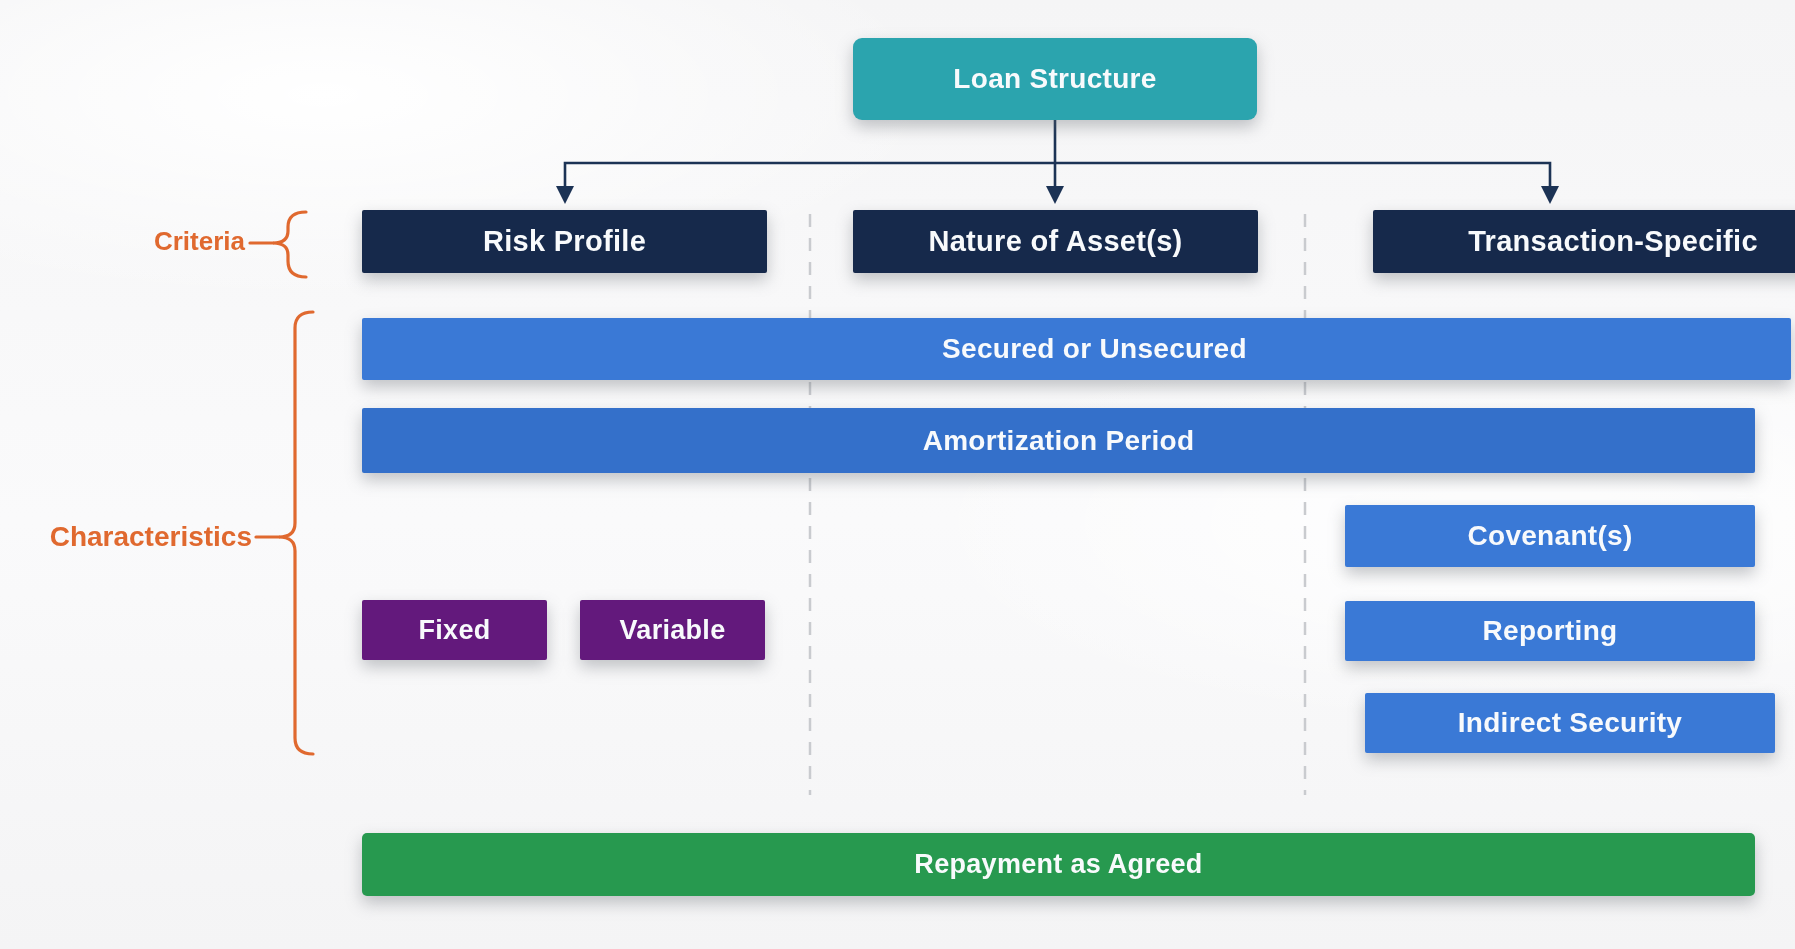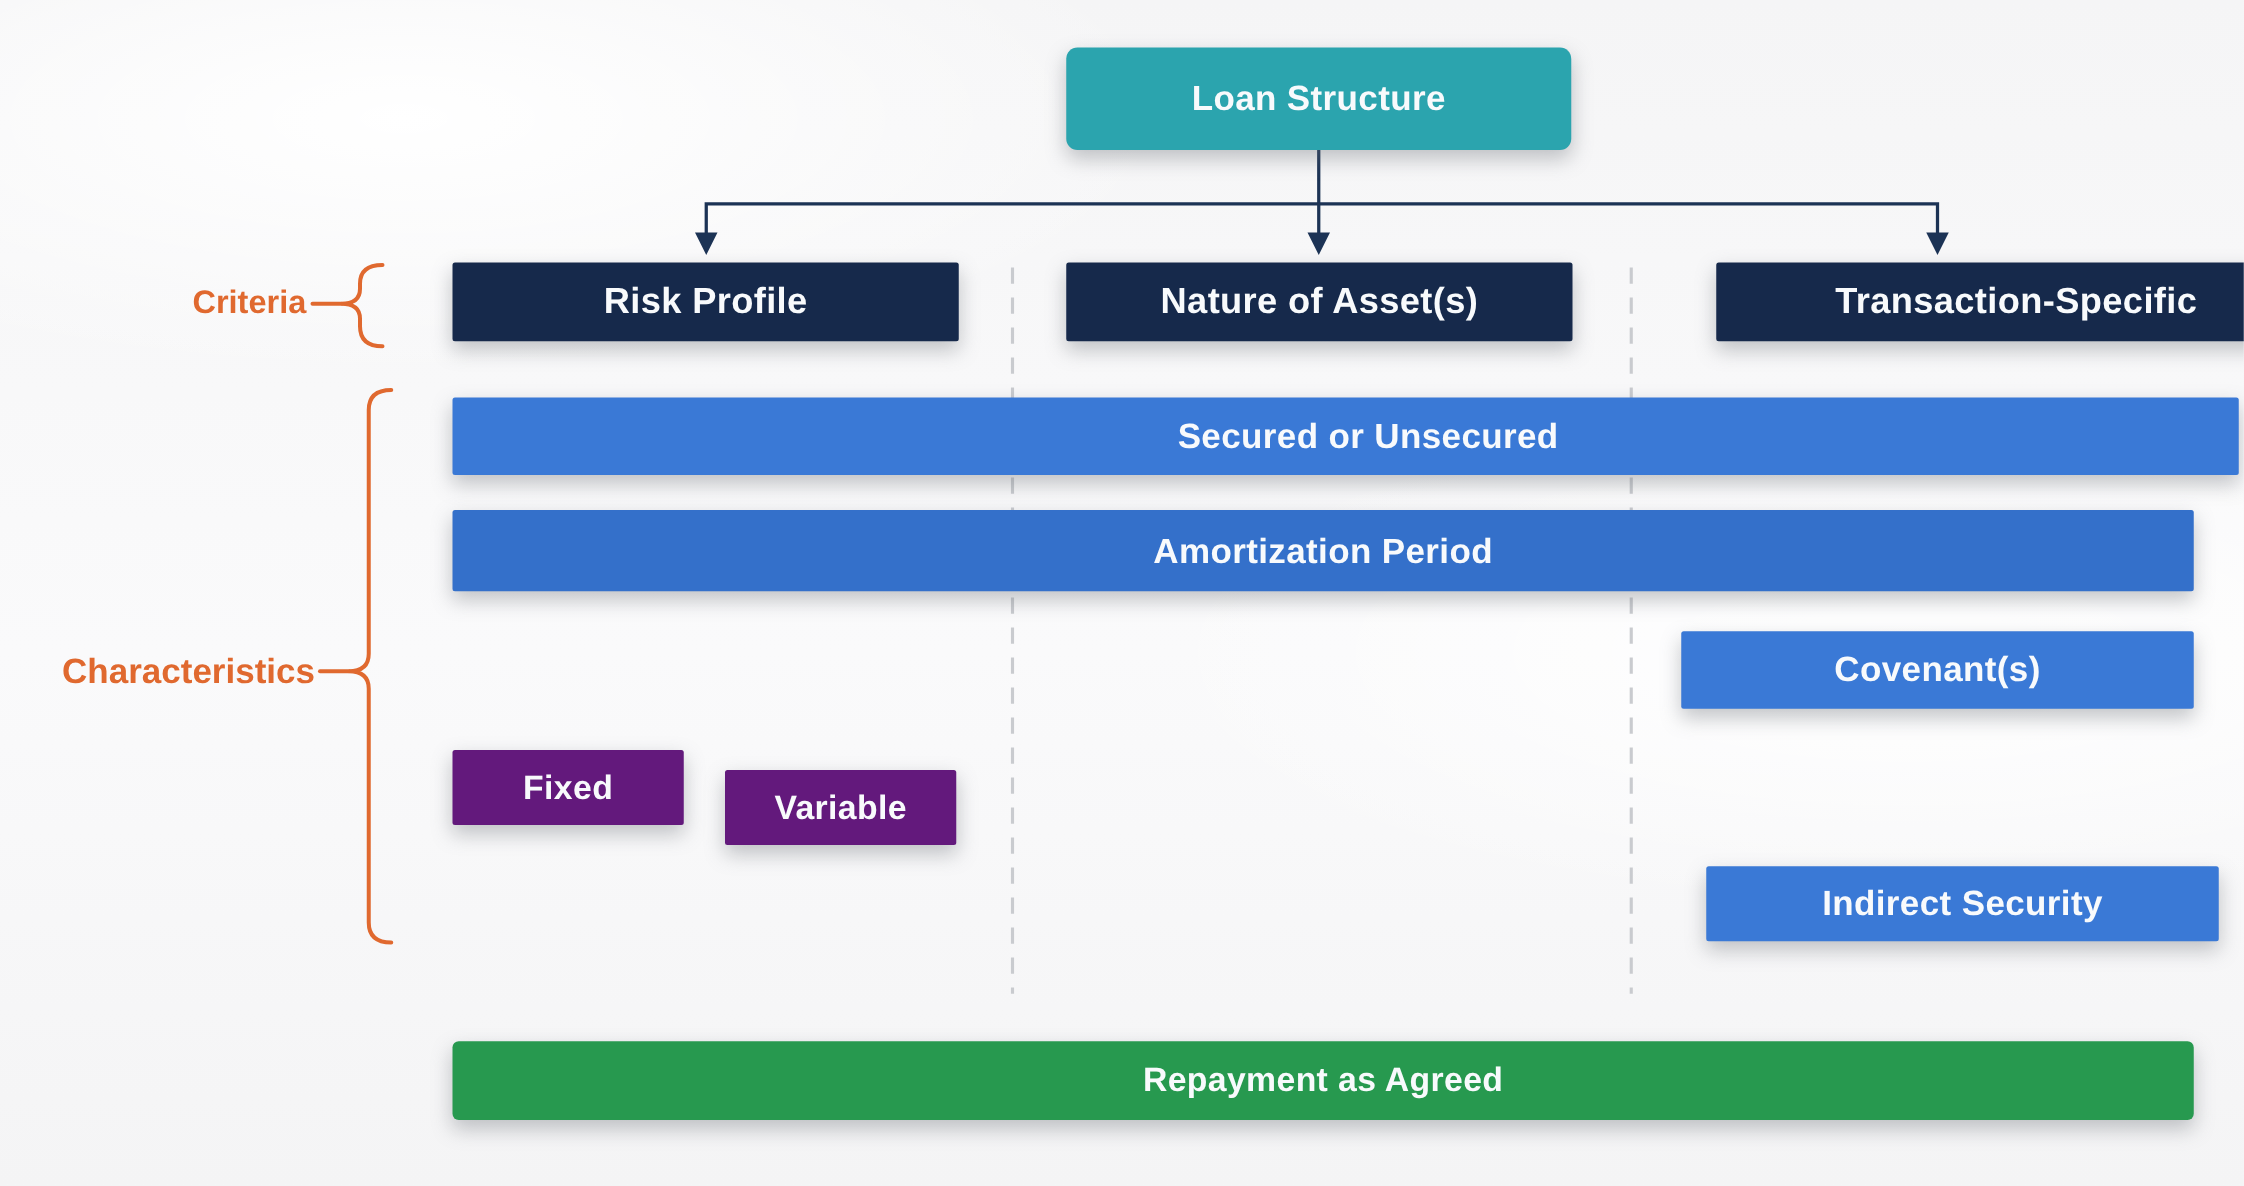--- a/index.html
+++ b/index.html
@@ -77,19 +77,20 @@
   <div class="node node-criterion" style="left:362px;top:210px;width:405px;height:63px;">Risk Profile</div>
   <div class="node node-criterion" style="left:853px;top:210px;width:405px;height:63px;">Nature of Asset(s)</div>
   <div class="node node-criterion" style="left:1373px;top:210px;width:480px;height:63px;">Transaction-Specific</div>
 
   <div class="node bar-shared" style="left:362px;top:318px;width:1393px;height:62px;padding-left:36px;">Secured or Unsecured</div>
   <div class="node bar-shared2" style="left:362px;top:408px;width:1393px;height:65px;">Amortization Period</div>
 
   <div class="node node-char" style="left:1345px;top:505px;width:410px;height:62px;">Covenant(s)</div>
 
   <div class="node node-rate" style="left:362px;top:600px;width:185px;height:60px;">Fixed</div>
-  <div class="node node-rate" style="left:580px;top:616px;width:185px;height:60px;">Variable</div>
+  <div class="node node-rate" style="left:580px;top:600px;width:185px;height:60px;">Variable</div>
 
+  <div class="node node-char" style="left:1345px;top:601px;width:410px;height:60px;">Reporting</div>
   <div class="node node-char" style="left:1345px;top:693px;width:410px;height:60px;margin-left:20px;">Indirect Security</div>
 
   <div class="node node-outcome" style="left:362px;top:833px;width:1393px;height:63px;">Repayment as Agreed</div>
 
 </div>
 
 </body></html>

